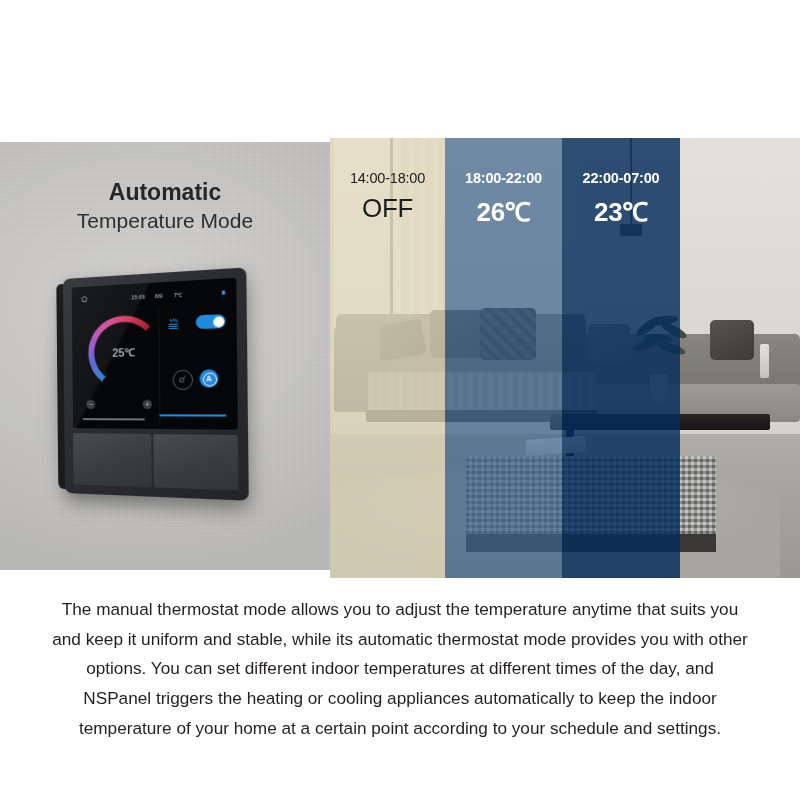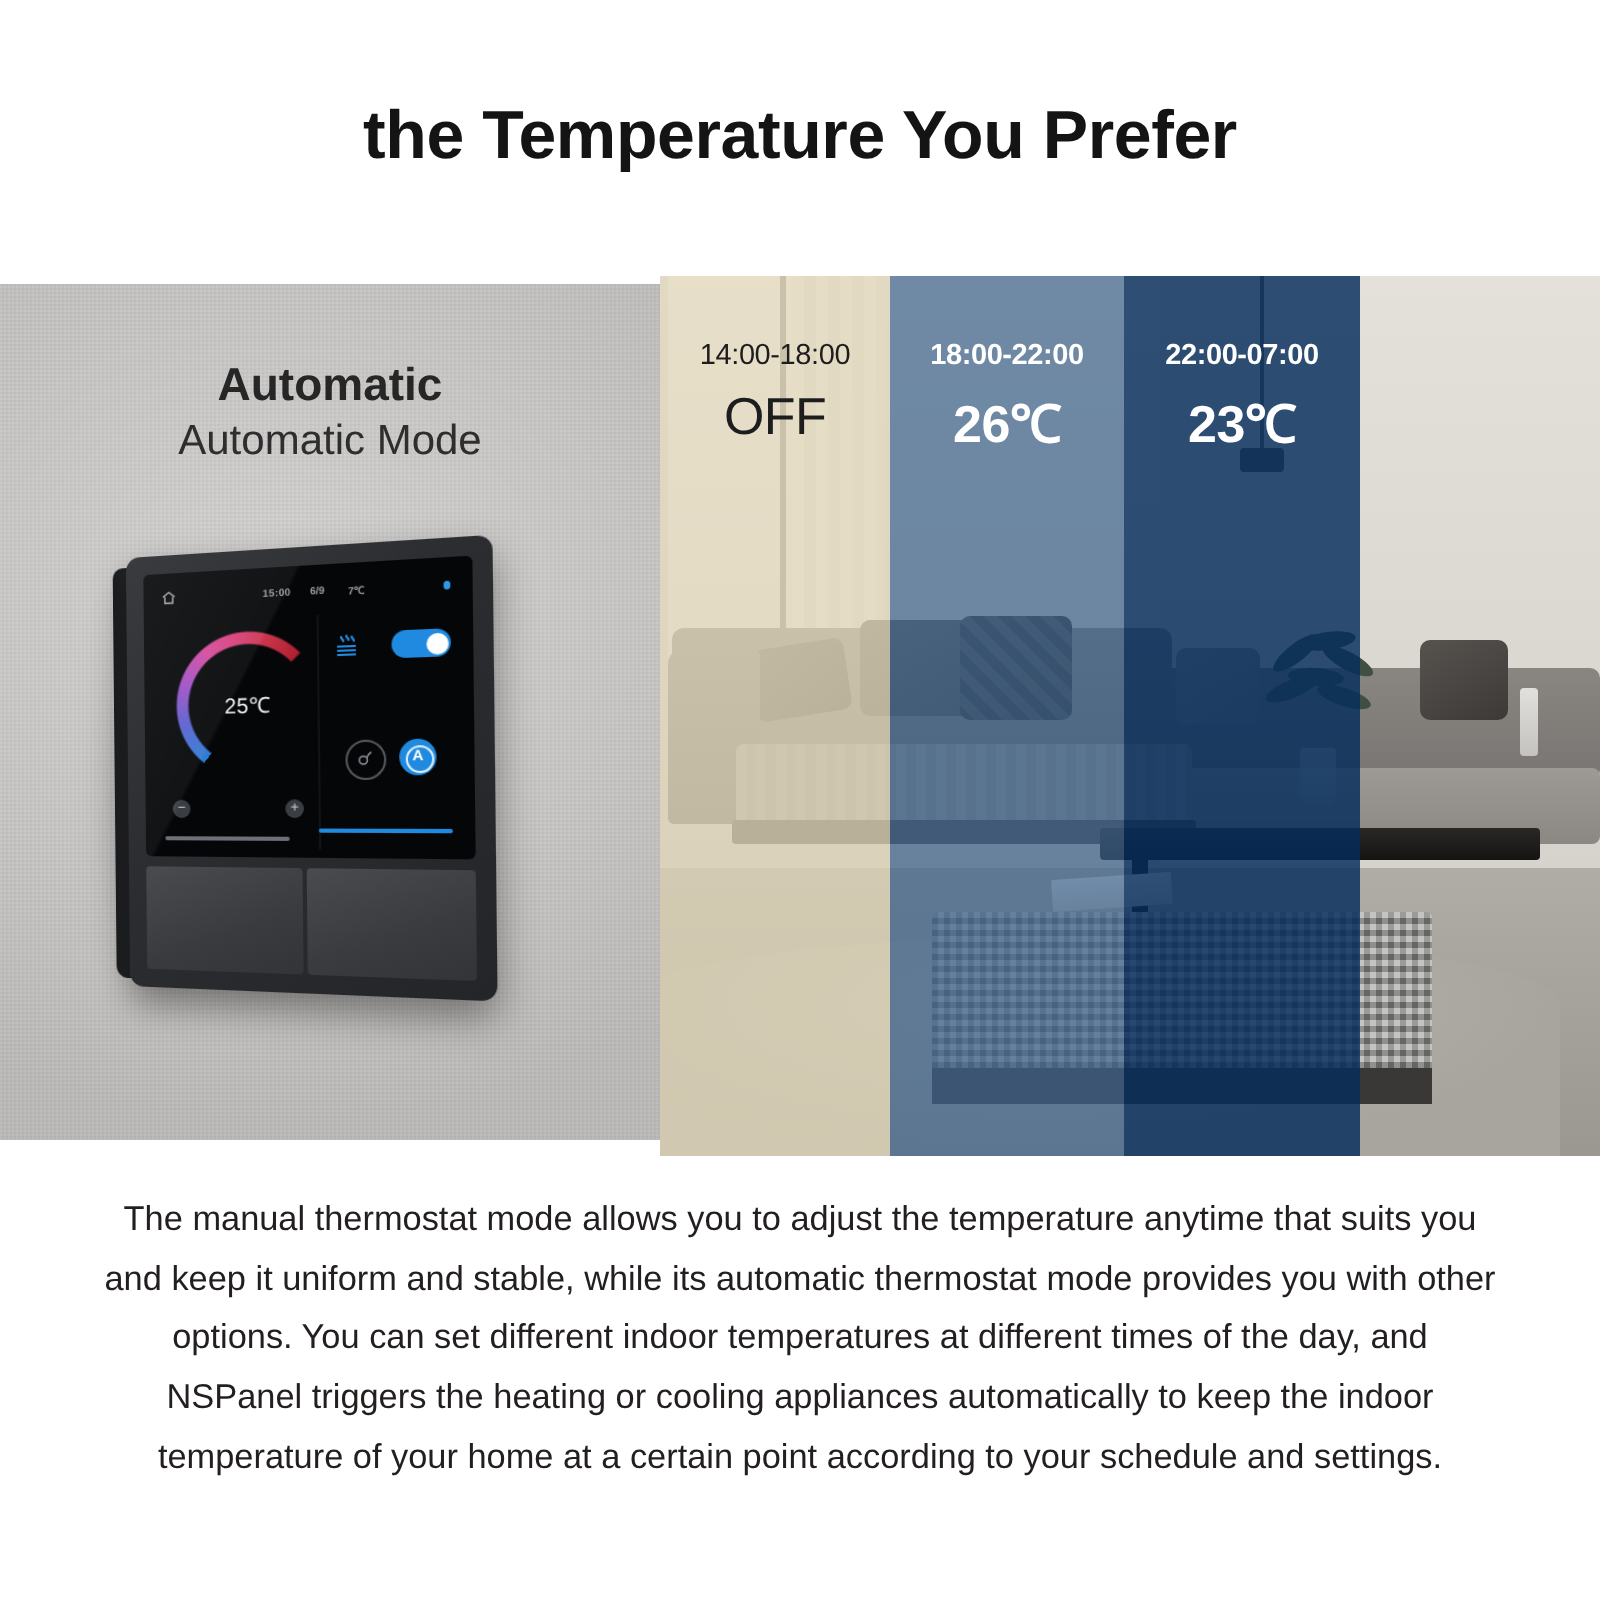--- a/index.html
+++ b/index.html
@@ -516,29 +516,28 @@
     text-align: center;
     font-size: 17.2px;
     line-height: 1.72;
     color: #231f1f;
   }
 </style>
 </head>
 <body>
 
 <div class="headline">
-  <div class="headline-line">the Temperature You Prefer</div>
 </div>
 
 <div class="hero">
 
   <div class="wall">
     <div class="wall-title">
       <span class="t1">Automatic</span>
-      <span class="t2">Automatic Mode</span>
+      <span class="t2">Temperature Mode</span>
     </div>
   </div>
 
   <div class="device-shadow"></div>
 
   <div class="device">
     <div class="device-side"></div>
     <div class="device-body">
 
       <div class="screen">

